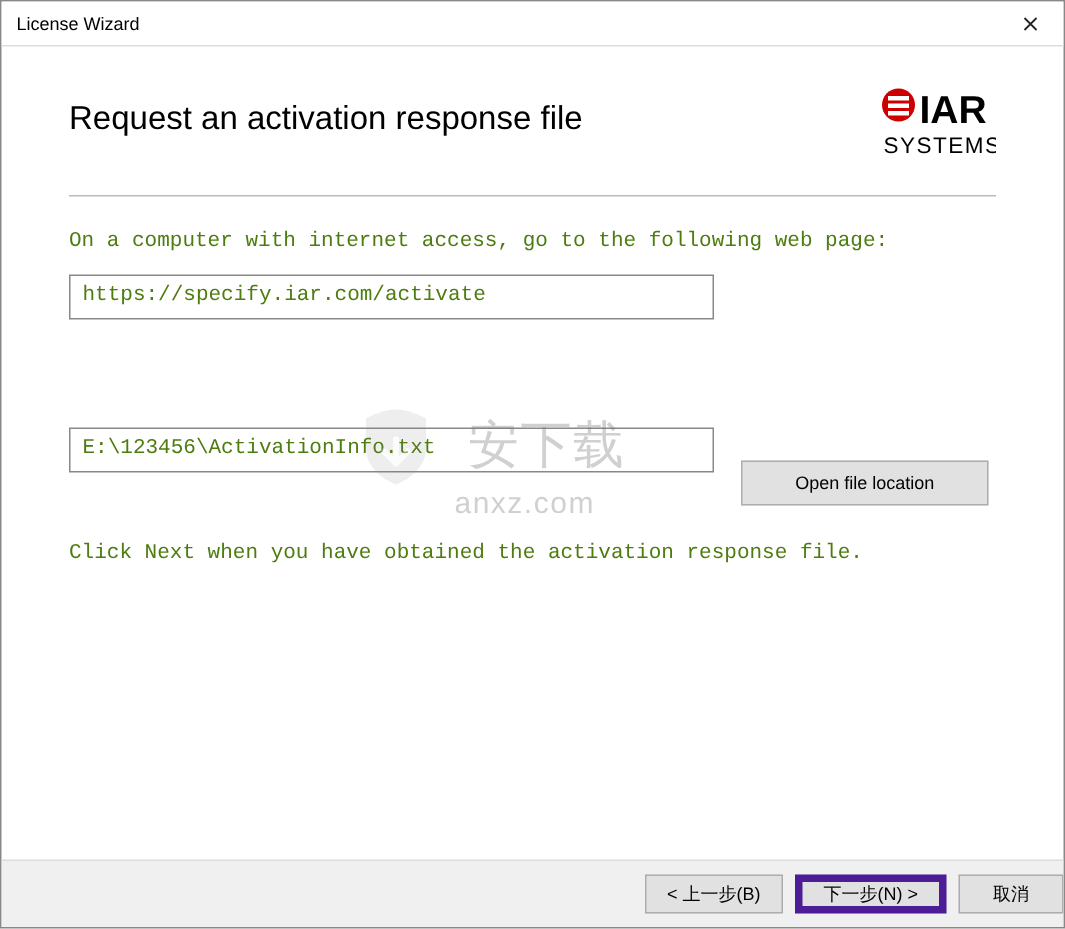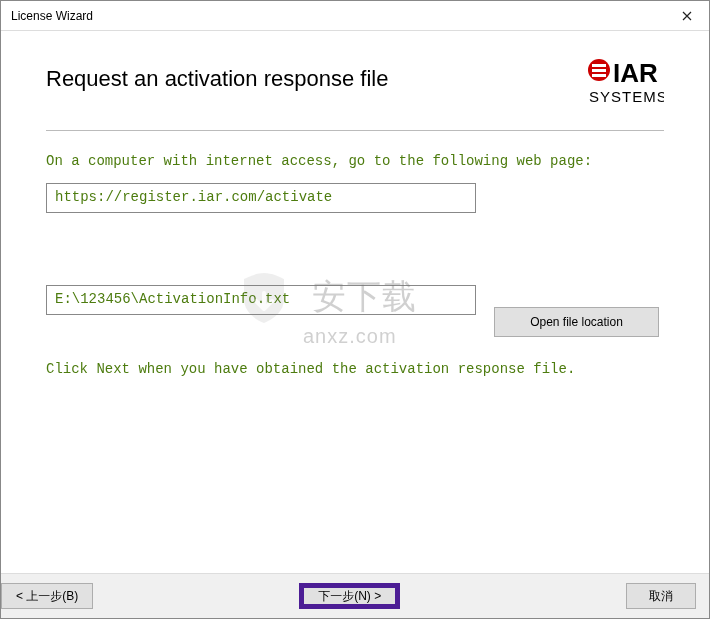--- a/index.html
+++ b/index.html
@@ -80,35 +80,35 @@
       margin-top: 44px;
     }
     .instr3 { margin-top: 24px; }
 
     .footer {
       position: absolute;
       bottom: 0; left: 0; right: 0;
       height: 45px;
       background: #f0f0f0;
       border-top: 1px solid #ddd;
-      display: flex; align-items: center; justify-content: space-between;
-      padding-right: 13px; gap: 8px;
+      display: flex; align-items: center; justify-content: flex-end;
+      gap: 8px;
     }
     .nav-btn {
       height: 26px;
       border: 1px solid #adadad;
       background: #e1e1e1;
       font-size: 12px; color: #000;
       padding: 0 14px;
       display: flex; align-items: center; justify-content: center;
       font-family: "Segoe UI", Tahoma, sans-serif;
       min-width: 90px;
     }
     .nav-btn.primary { border: 5px solid #4c1d95; }
-    .cancel-btn { margin-left: 20px; min-width: 70px; }
+    .cancel-btn { min-width: 70px; }
 
     .watermark {
       position: absolute;
       top: 268px; left: 235px;
       color: rgba(120,120,120,0.35);
       font-family: "Microsoft YaHei", sans-serif;
       display: flex; align-items: center; gap: 20px;
       pointer-events: none;
     }
     .wm-icon { width: 56px; height: 56px; opacity: 0.35; }
@@ -145,21 +145,21 @@
         <rect x="8" y="8" width="14" height="3" fill="#fff"></rect>
         <rect x="8" y="13" width="14" height="3" fill="#fff"></rect>
         <rect x="8" y="18" width="14" height="3" fill="#fff"></rect>
         <text x="29" y="26" font-family="Arial" font-weight="900" font-size="26" fill="#000">IAR</text>
         <text x="5" y="46" font-family="Arial" font-weight="400" font-size="15" fill="#000" letter-spacing="1">SYSTEMS</text>
       </svg>
     </div>
   </div>
 
   <div class="mono instr1">On a computer with internet access, go to the following web page:</div>
-  <div class="url-box mono">https://register.iar.com/activate</div>
+  <div class="url-box mono">https://specify.iar.com/activate</div>
 
 
   <div class="row2">
     <div class="path-box mono">E:\123456\ActivationInfo.txt</div>
     <div class="open-btn">Open file location</div>
   </div>
 
   <div class="mono instr3">Click Next when you have obtained the activation response file.</div>
 </div>
 

